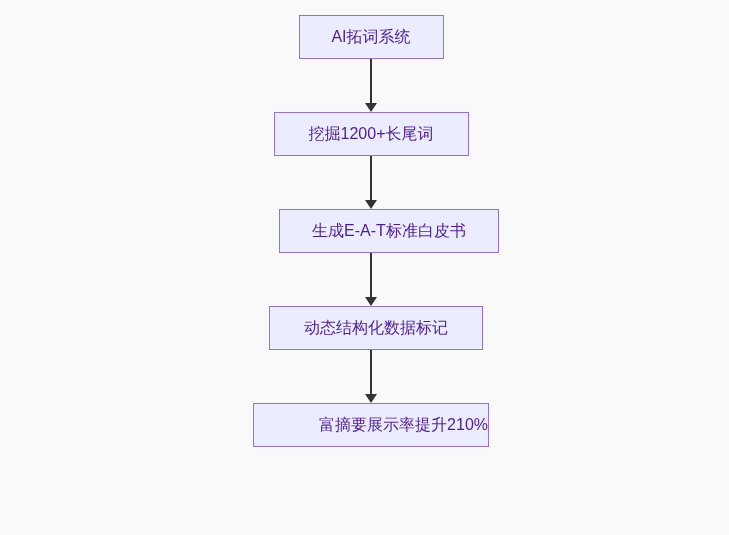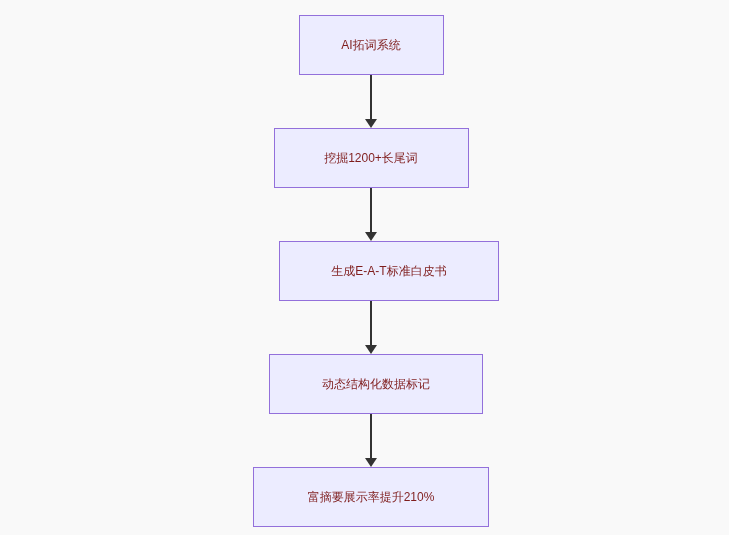--- a/index.html
+++ b/index.html
@@ -18,37 +18,37 @@
     position: absolute;
     left: 371px;
     top: 15px;
     transform: translateX(-50%);
     display: flex;
     flex-direction: column;
     align-items: center;
   }
   .node {
     box-sizing: border-box;
-    height: 60px;
+    height: 44px;
     background: #ECECFF;
     border: 1px solid #9370DB;
     display: flex;
     align-items: center;
     justify-content: center;
-    color: #7f1d1d;
-    font-size: 12px;
+    color: #4c1d95;
+    font-size: 16px;
     line-height: 1;
     white-space: nowrap;
     text-align: center;
   }
   .node-0 { width: 145px; }
   .node-1 { width: 195px; }
   .node-2 { width: 220px; margin-left: 36px; }
   .node-3 { width: 214px; margin-left: 10px; }
-  .node-4 { width: 236px; }
+  .node-4 { width: 236px; justify-content: flex-end; }
   .edge {
     height: 53px;
     display: flex;
     flex-direction: column;
     align-items: center;
   }
   .edge .shaft {
     width: 2px;
     flex: 1;
     background: #333333;

